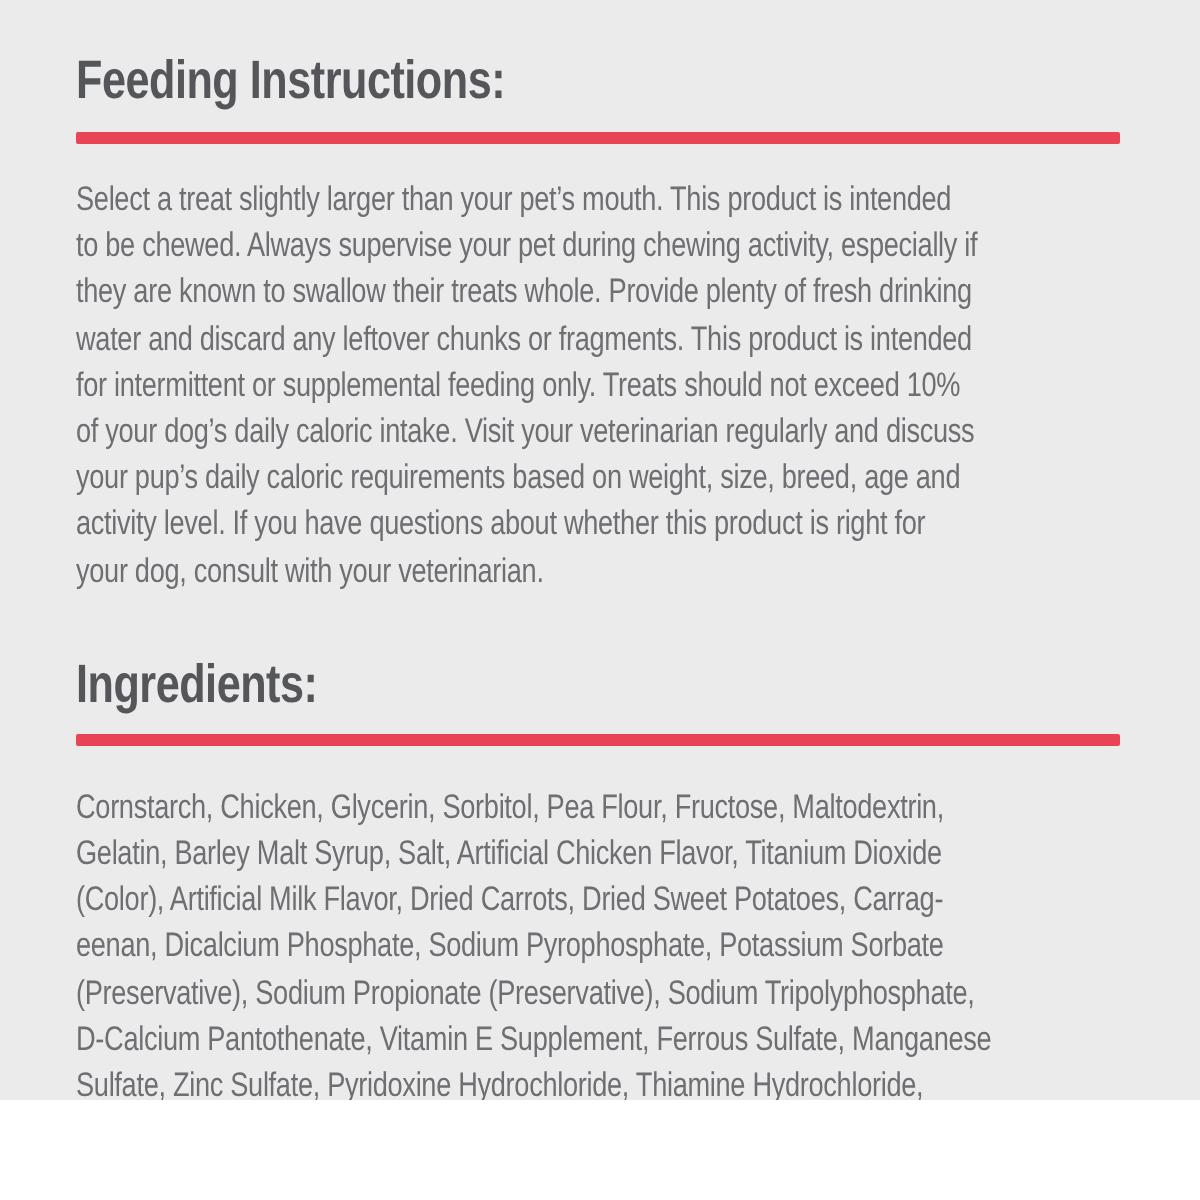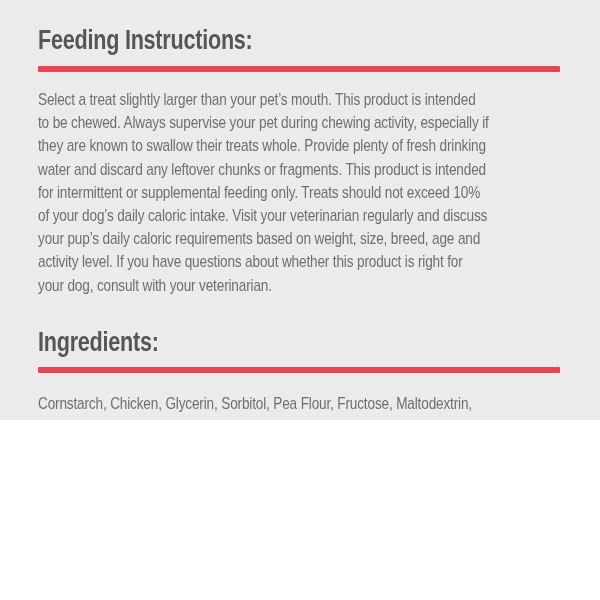--- a/index.html
+++ b/index.html
@@ -3,21 +3,21 @@
 <meta charset="utf-8">
 <style>
   html, body { margin: 0; padding: 0; }
   body {
     font-family: "Liberation Sans", "DejaVu Sans", sans-serif;
     -webkit-font-smoothing: antialiased;
   }
   .page {
     position: relative;
     width: 600px;
-    height: 420px;
+    height: 550px;
     background: #ebebeb;
     overflow: hidden;
     box-sizing: border-box;
     padding: 0 38px;
   }
   
   .condense {
     transform: scaleX(0.80);
     transform-origin: 0 0;
     width: 125%;

